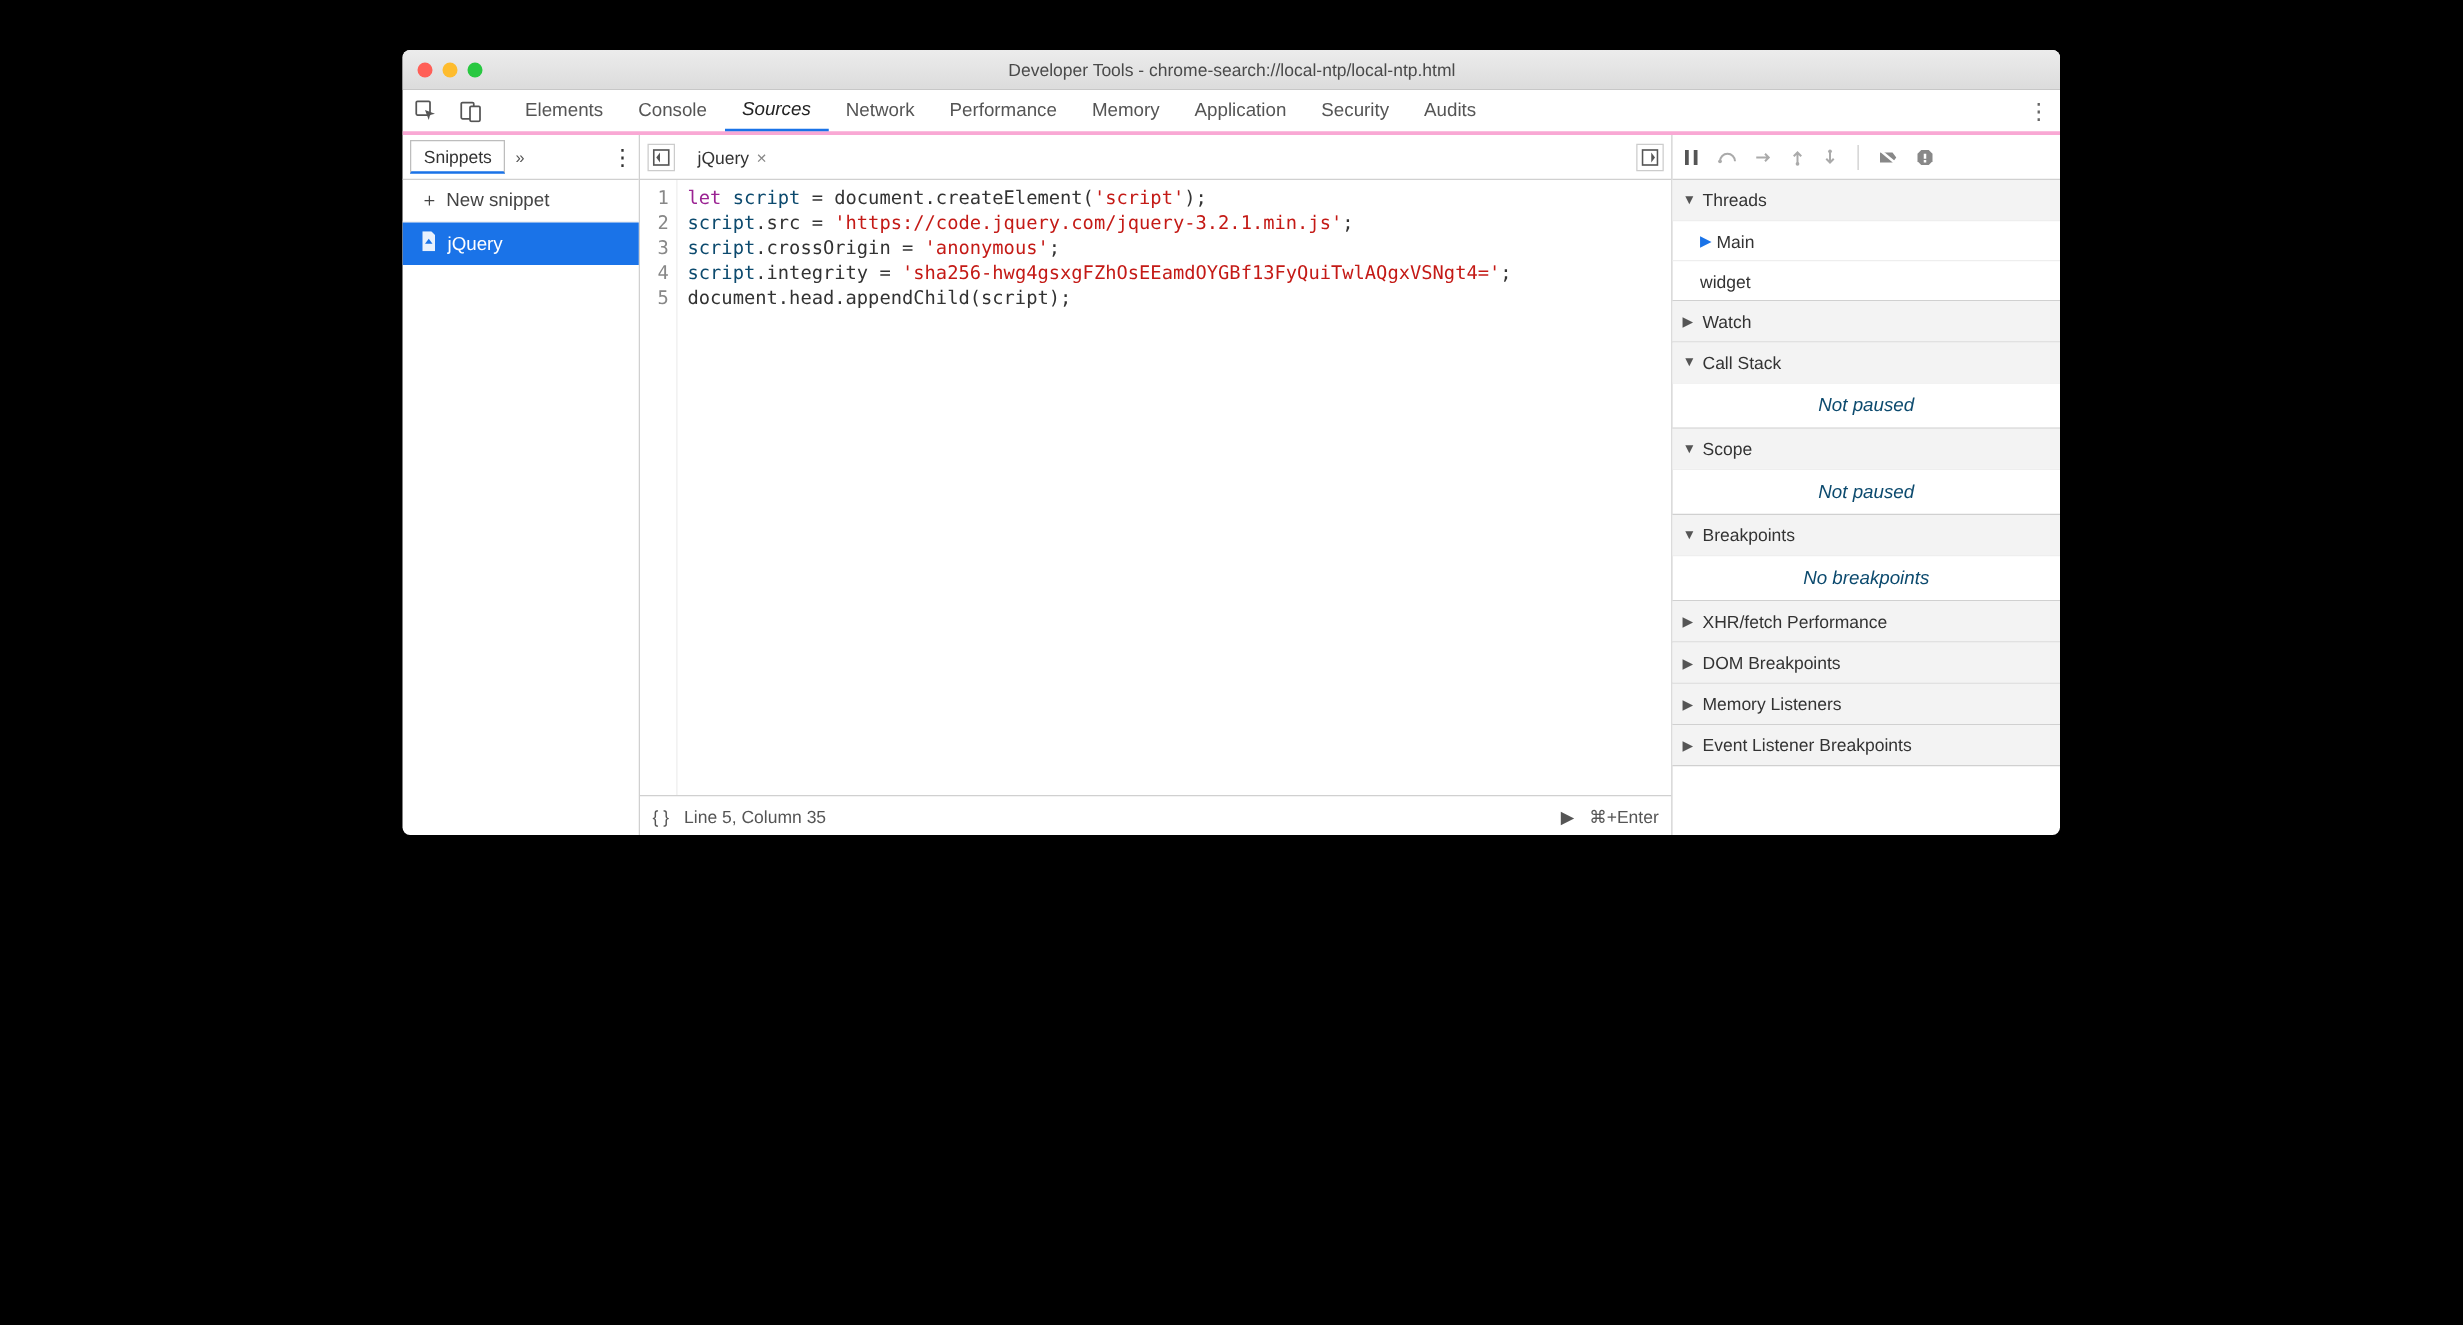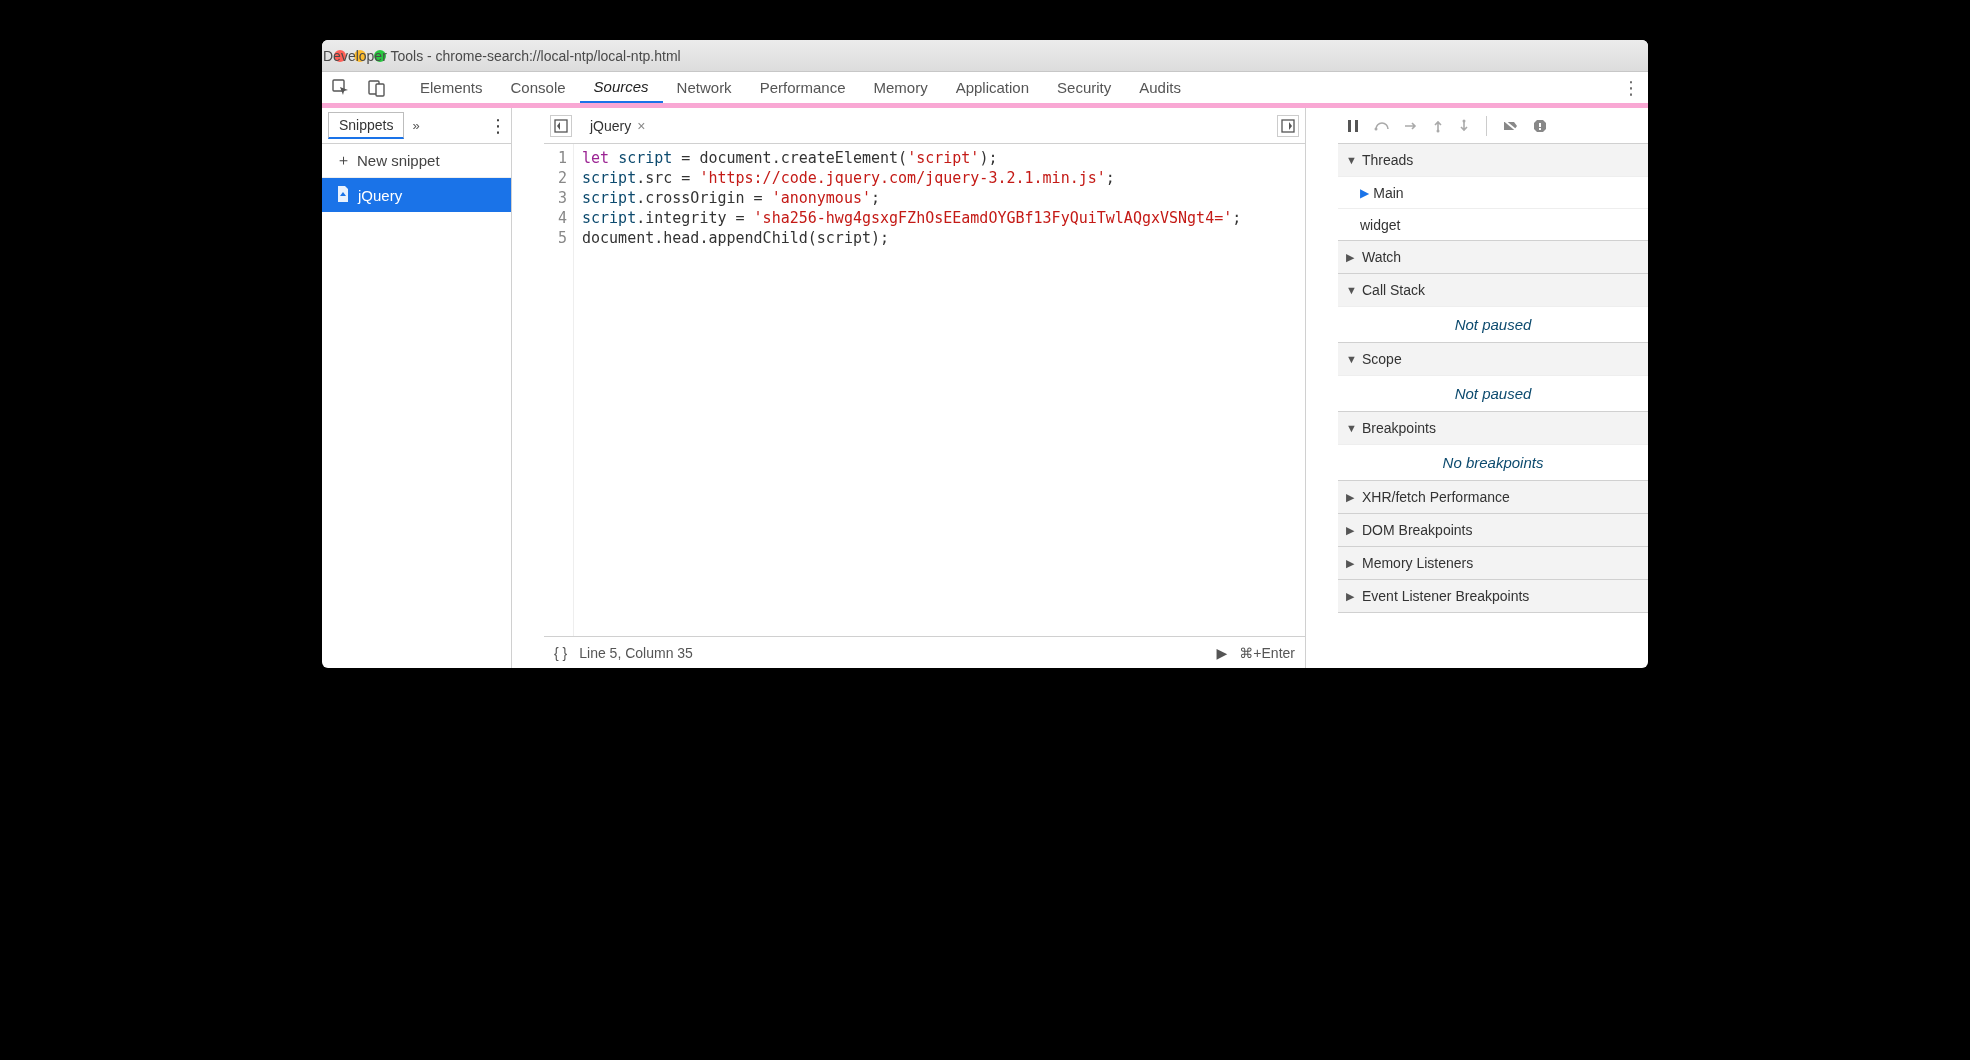--- a/index.html
+++ b/index.html
@@ -2,30 +2,30 @@
 <html><head>
 <meta charset="utf-8">
 <style>
 * { box-sizing: border-box; margin: 0; padding: 0; }
 body { background: #000; font-family: -apple-system, "Helvetica Neue", Arial, sans-serif; font-size: 13px; color: #333; display: flex; align-items: flex-start; justify-content: center; padding-top: 40px; }
 .window { width: 1326px; background: #fff; border-radius: 6px; overflow: hidden; box-shadow: 0 10px 40px rgba(0,0,0,.5); }
 .titlebar { height: 32px; background: linear-gradient(#ececec,#dcdcdc); border-bottom: 1px solid #c7c7c7; display: flex; align-items: center; position: relative; }
 .traffic { display: flex; gap: 8px; margin-left: 12px; }
 .dot { width: 12px; height: 12px; border-radius: 50%; }
 .dot.r { background: #ff5f57; } .dot.y { background: #febc2e; } .dot.g { background: #28c840; }
-.title { position: absolute; left: 1px; right: 0; text-align: left; color: #4a4a4a; font-size: 14px; pointer-events: none; }
-.toolbar { height: 36px; border-bottom: 5px solid #f9a8d4; display: flex; align-items: center; padding: 0 10px; }
+.title { position: absolute; left: 1px; right: 0; text-align: center; color: #4a4a4a; font-size: 14px; pointer-events: none; }
+.toolbar { height: 36px; border-bottom: 3px solid #f9a8d4; display: flex; align-items: center; padding: 0 10px; }
 .tb-left { display: flex; align-items: center; gap: 18px; margin-right: 20px; }
 .tb-left svg { display: block; }
 .tabs { display: flex; gap: 0; height: 100%; align-items: stretch; flex: 1; }
 .tab { display: flex; align-items: center; padding: 0 14px; color: #555; cursor: pointer; font-size: 15px; }
 .tab.active { color: #222; border-bottom: 2px solid #1a73e8; font-style: italic; }
 .tb-right { display: flex; align-items: center; gap: 14px; color: #666; }
 .kebab { font-size: 18px; letter-spacing: -2px; cursor: pointer; }
-.body { display: flex; height: 560px; gap: 32px; }
+.body { display: flex; height: 560px; }
 .left { width: 190px; border-right: 1px solid #d0d0d0; display: flex; flex-direction: column; }
 .left-hdr { height: 36px; border-bottom: 1px solid #d0d0d0; display: flex; align-items: center; padding: 0 6px; gap: 6px; }
 .snip-tab { border: 1px solid #bdbdbd; border-bottom: 2px solid #1a73e8; padding: 4px 10px; font-size: 14px; color: #333; }
 .left-hdr .more { margin-left: 2px; color: #555; }
 .left-hdr .kebab { margin-left: auto; }
 .new-snip { height: 34px; display: flex; align-items: center; padding: 0 14px; border-bottom: 1px solid #eee; color: #444; font-size: 15px; cursor: pointer; gap: 6px; }
 .file-item { height: 34px; display: flex; align-items: center; padding: 0 14px; gap: 8px; color: #fff; background: #1a73e8; font-size: 15px; cursor: pointer; }
 .file-icon { width: 14px; height: 16px; }
 .mid { flex: 1; display: flex; flex-direction: column; border-right: 1px solid #d0d0d0; }
 .mid-hdr { height: 36px; border-bottom: 1px solid #d0d0d0; display: flex; align-items: center; padding: 0 6px; gap: 10px; }

